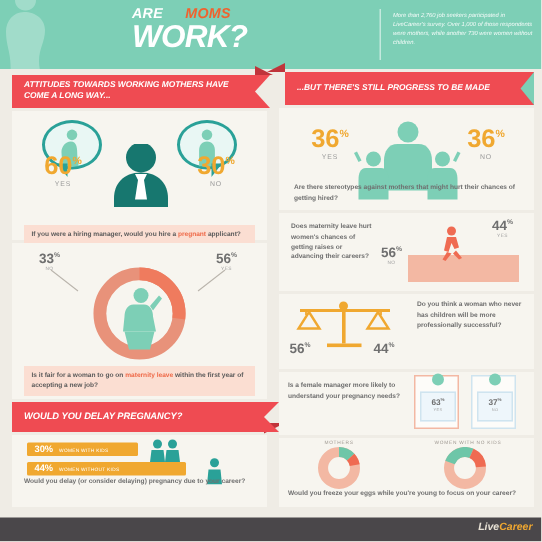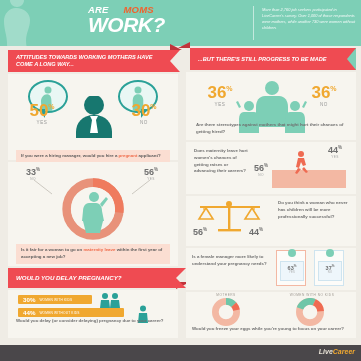--- a/index.html
+++ b/index.html
@@ -136,21 +136,21 @@
       <span class="tail" style="right:8px;border-right:7px solid transparent;border-left:0"></span>
     </div>
 
     <svg style="position:absolute;left:60px;top:22px;width:52px;height:42px" viewBox="0 0 52 42">
       <ellipse cx="26" cy="9" rx="10" ry="10" fill="#17776f"></ellipse>
       <path d="M26 19c-12 0-18 8-18 17v6h36v-6c0-9-6-17-18-17z" fill="#17776f"></path>
       <path d="M22 20h8l-2 4 2 13h-8l2-13z" fill="#ffffff"></path>
     </svg>
 
     <div class="stat" style="left:14px;top:28px;width:40px;">
-      <div class="num"><span>50</span><sup>%</sup></div>
+      <div class="num"><span>60</span><sup>%</sup></div>
       <div class="lab">YES</div>
     </div>
     <div class="stat" style="left:116px;top:28px;width:40px;">
       <div class="num"><span>30</span><sup>%</sup></div>
       <div class="lab">NO</div>
     </div>
   </div>
 
   <div class="qcap" style="left:16px;top:150px;width:154px;">
     <span>If you were a hiring manager, would you hire a </span><span class="hl">pregnant</span><span> applicant?</span>

